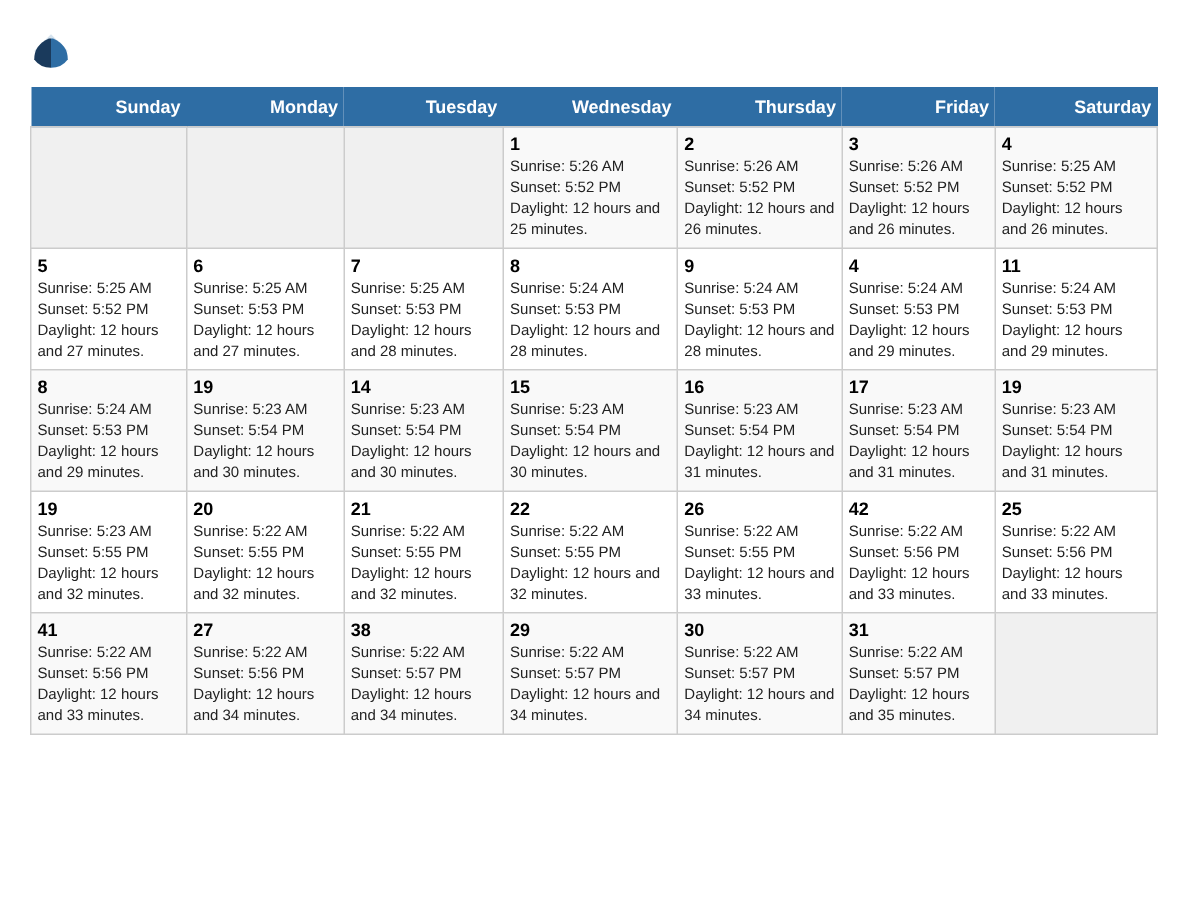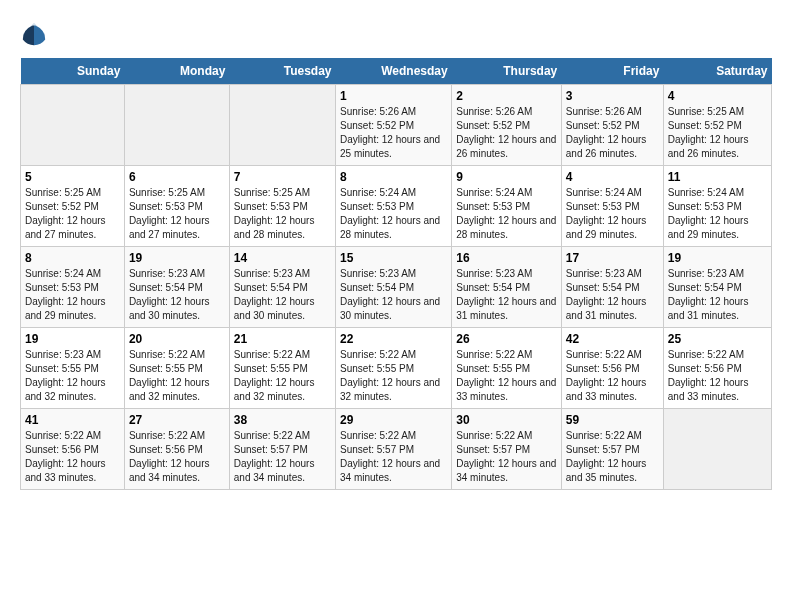--- a/index.html
+++ b/index.html
@@ -245,19 +245,19 @@
         </td>
         <td>
           <div class="day-num">29</div>
           <div class="day-info">Sunrise: 5:22 AM<br>Sunset: 5:57 PM<br>Daylight: 12 hours and 34 minutes.</div>
         </td>
         <td>
           <div class="day-num">30</div>
           <div class="day-info">Sunrise: 5:22 AM<br>Sunset: 5:57 PM<br>Daylight: 12 hours and 34 minutes.</div>
         </td>
         <td>
-          <div class="day-num">59</div>
+          <div class="day-num">31</div>
           <div class="day-info">Sunrise: 5:22 AM<br>Sunset: 5:57 PM<br>Daylight: 12 hours and 35 minutes.</div>
         </td>
         <td class="empty-cell"></td>
       </tr>
     </tbody>
 </table>
 
 </body></html>

